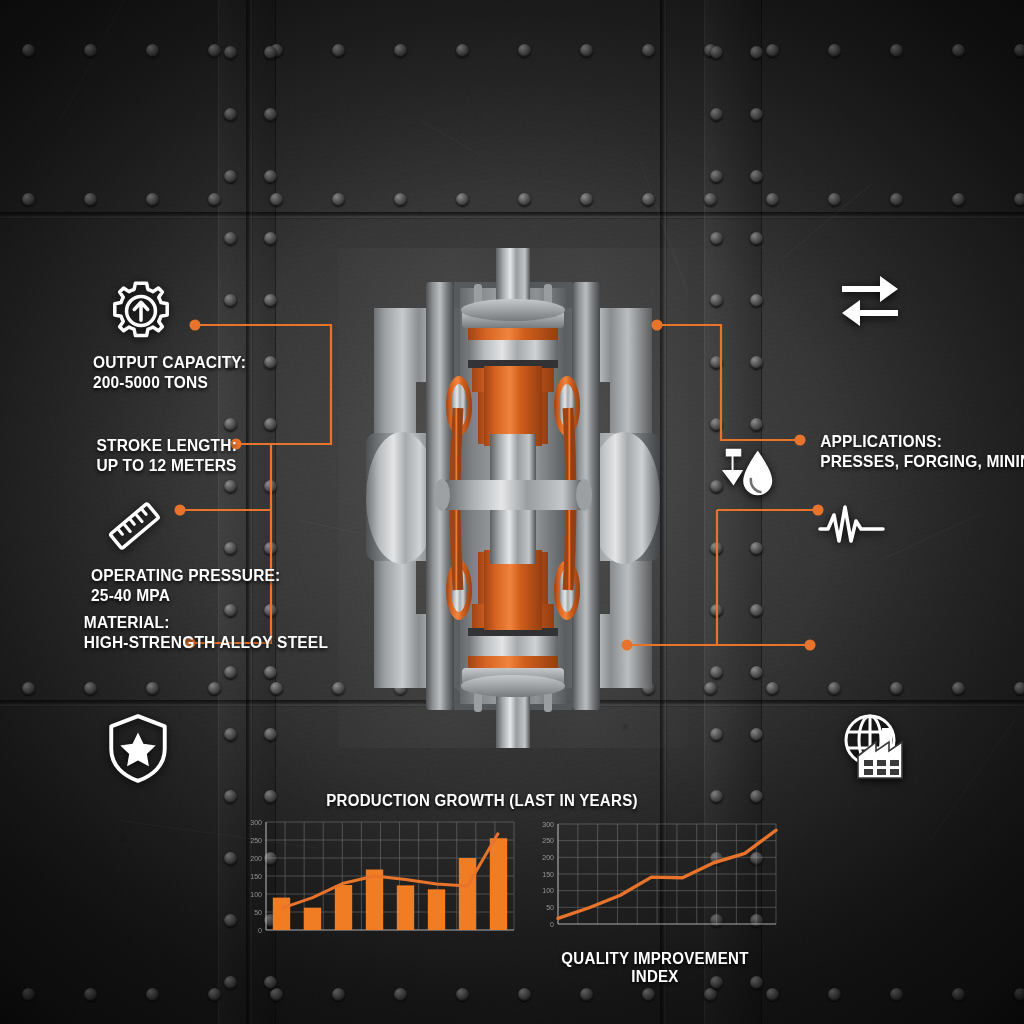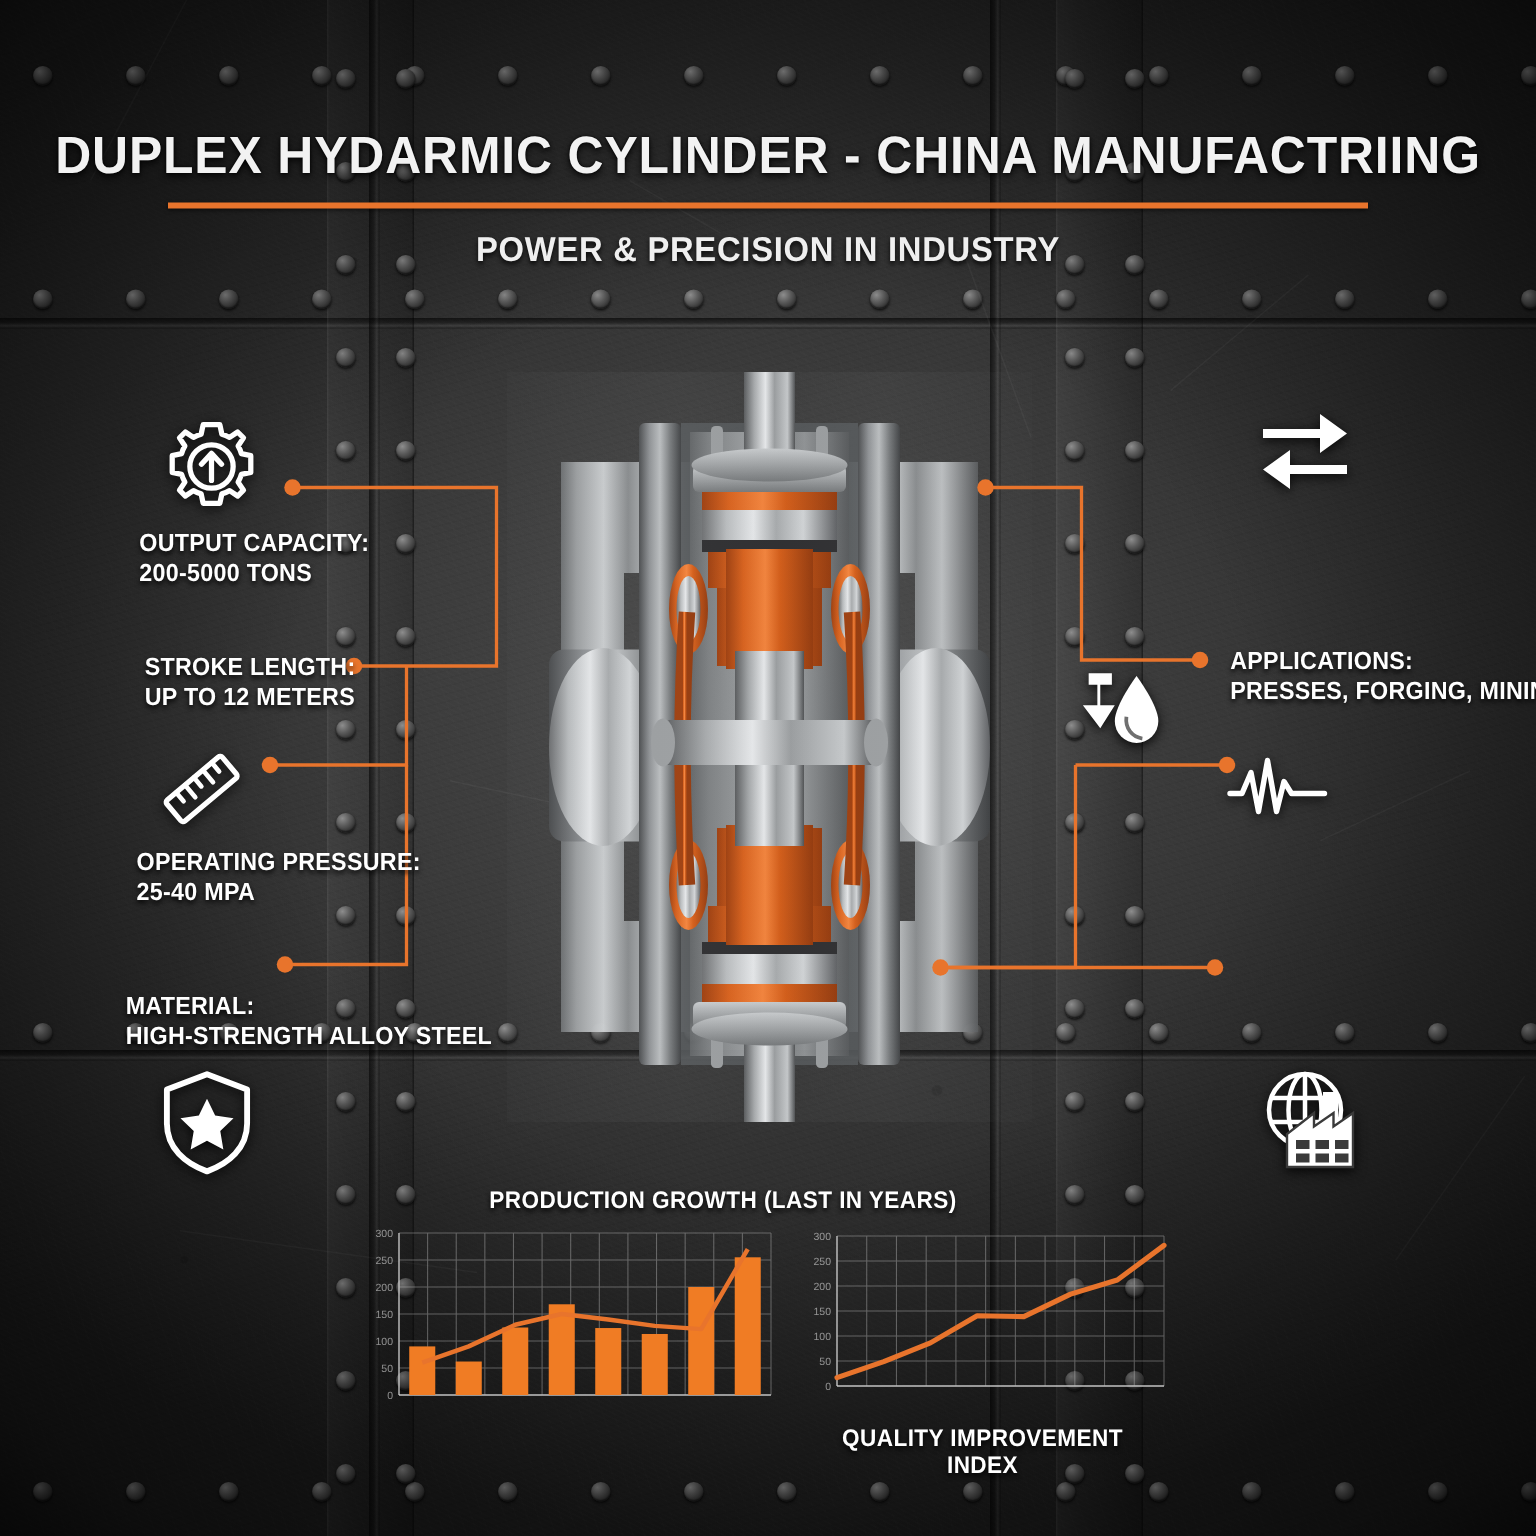--- a/index.html
+++ b/index.html
@@ -229,25 +229,20 @@
       <div class="scratch" style="left: 780px; top: 260px; width: 120px; height: 1px; transform: rotate(-40deg);"></div>
       <div class="scratch" style="left: 120px; top: 820px; width: 200px; height: 1px; transform: rotate(8deg);"></div>
       <div class="scratch" style="left: 640px; top: 160px; width: 140px; height: 1px; transform: rotate(70deg);"></div>
       <div class="scratch" style="left: 880px; top: 560px; width: 110px; height: 1px; transform: rotate(-25deg);"></div>
       <div class="scratch" style="left: 420px; top: 120px; width: 70px; height: 1px; transform: rotate(30deg);"></div>
       <div class="scratch" style="left: 930px; top: 840px; width: 150px; height: 1px; transform: rotate(-55deg);"></div>
     </div>
 
   <div class="bg-vig"></div>
 
-  <div class="title-wrap">
-    <div class="main-title">DUPLEX HYDARMIC CYLINDER - CHINA MANUFACTRIING</div>
-    <div class="title-rule"></div>
-    <div class="sub-title">POWER &amp; PRECISION IN INDUSTRY</div>
-  </div>
 
   <svg class="leads" width="1024" height="1024" viewBox="0 0 1024 1024">
     <g fill="none" stroke="#e8742c" stroke-width="2.2">
 
       <path d="M195 325 L331 325 L331 444 L236 444"></path>
 
       <path d="M236 444 L236 444"></path>
       <path d="M271 444 L271 510 L180 510"></path>
 
       <path d="M271 510 L271 643 L190 643"></path>
@@ -471,21 +466,21 @@
   <div class="callout co-left" style="left:92px;top:435px;">
     <div class="co-label">STROKE LENGTH:</div>
     <div class="co-label">UP TO 12 METERS</div>
   </div>
 
   <div class="callout co-left" style="left:85px;top:565px;">
     <div class="co-label">OPERATING PRESSURE:</div>
     <div class="co-label">25-40 MPA</div>
   </div>
 
-  <div class="callout co-left" style="left:76px;top:661px;">
+  <div class="callout co-left" style="left:76px;top:612px;">
     <div class="co-label">MATERIAL:</div>
     <div class="co-label">HIGH-STRENGTH ALLOY STEEL</div>
   </div>
 
 
   <div class="callout co-right" style="left:813px;top:431px;">
     <div class="co-label">APPLICATIONS:</div>
     <div class="co-label">PRESSES, FORGING, MINING</div>
   </div>
 

